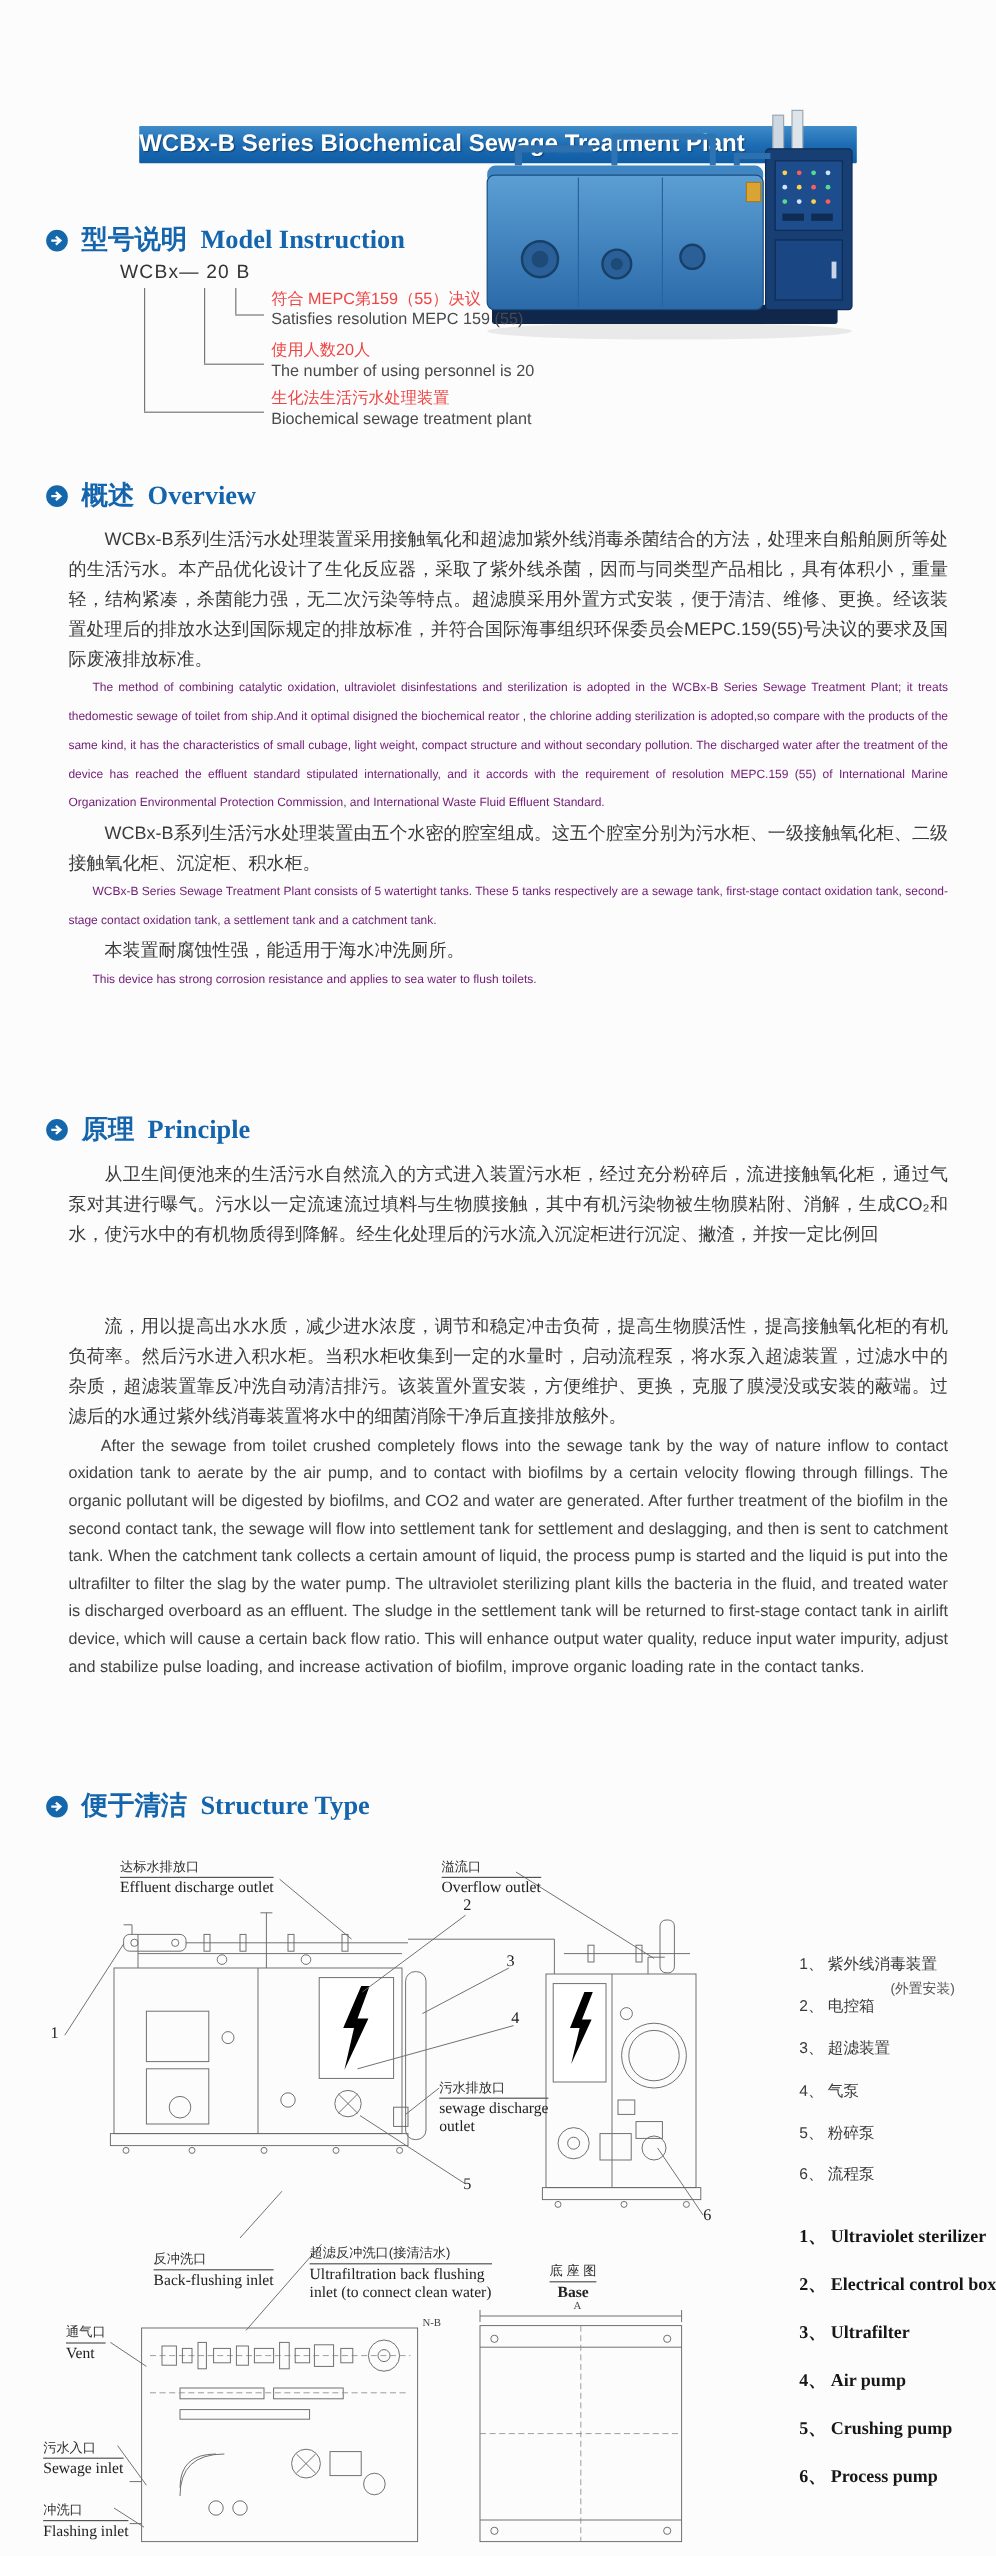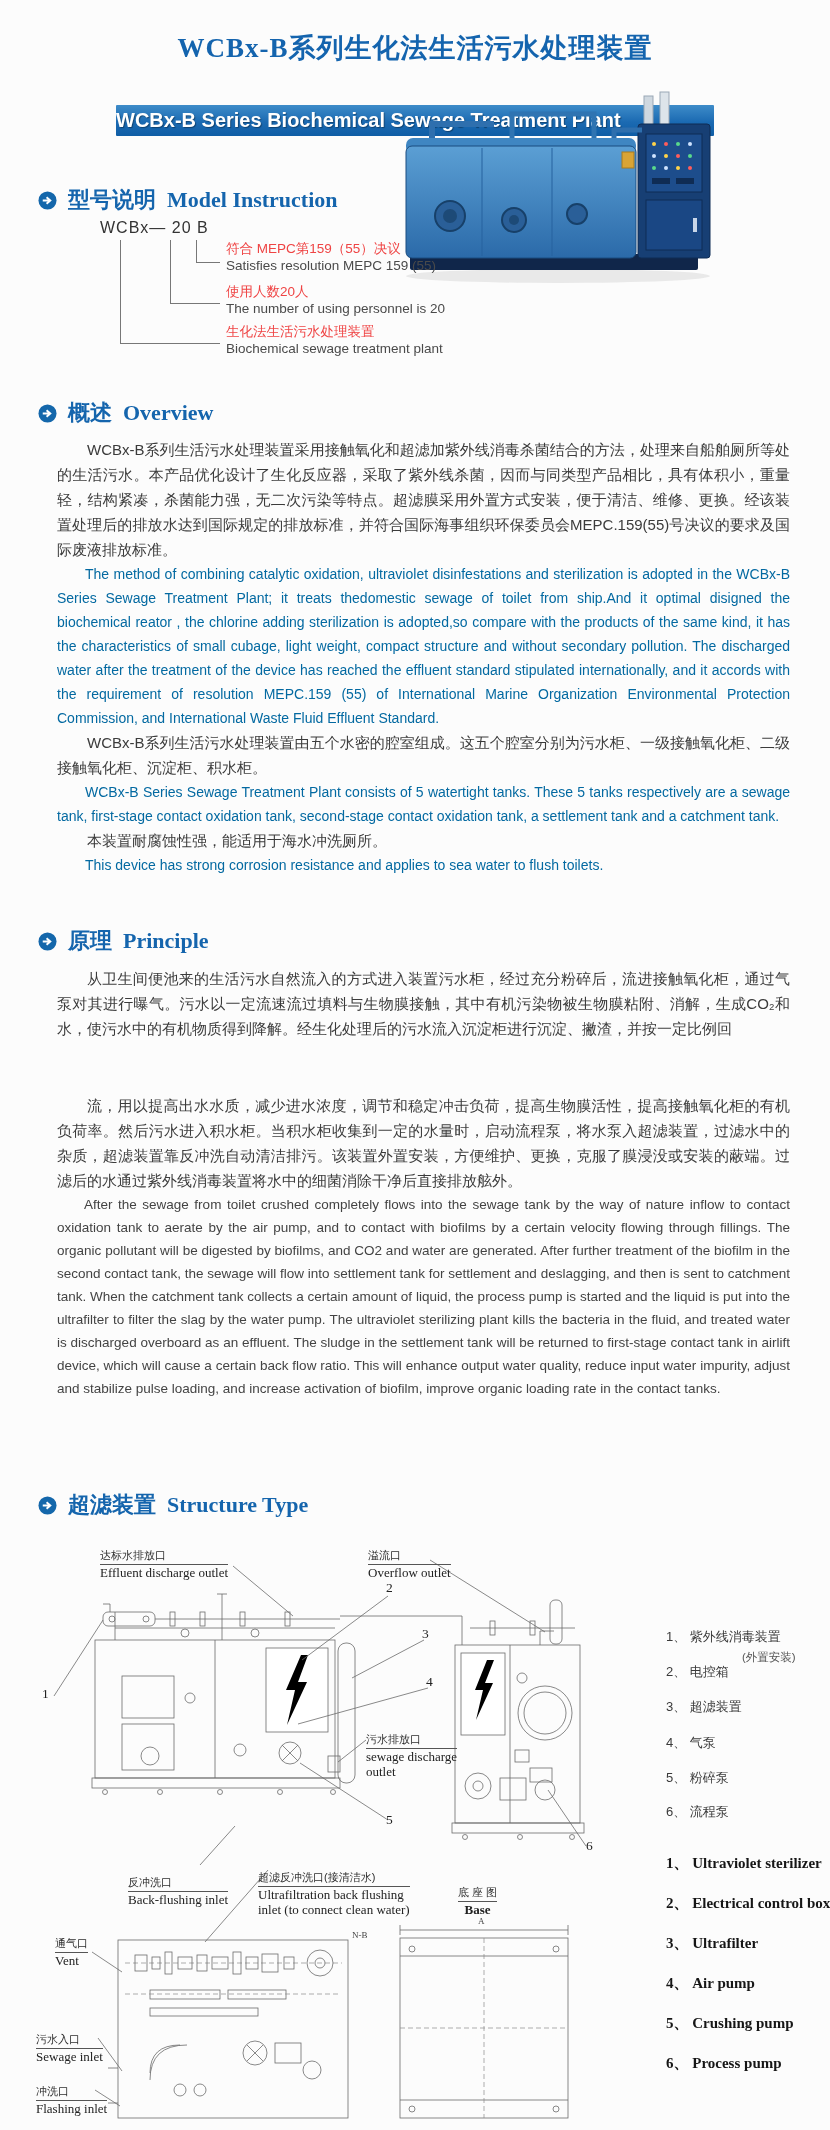--- a/index.html
+++ b/index.html
@@ -15,21 +15,21 @@
     text-shadow:1px 1px 1px rgba(0,0,0,.35);border-radius:1px;margin-top:35px;}
   
   .sec-head{display:flex;align-items:center;gap:11px;}
   .sec-head .cnp{font-weight:bold;font-size:22px;color:#1565ad;}
   .sec-head .enp{font-family:"Liberation Serif","DejaVu Serif",serif;font-weight:bold;font-size:22px;color:#1565ad;}
   .bullet{width:19px;height:19px;flex:0 0 19px;}
   
   .txt{color:#3b3b3b;text-align:justify;}
   .txt p{margin:0;text-indent:2em;}
   .cn-p{font-size:15px;line-height:25px;}
-  .en-p{font-size:14px;line-height:24px;color:#0369a1;}
+  .en-p{font-size:10px;line-height:24px;color:#701a75;}
   .en-p2{font-size:13.5px;line-height:23px;color:#434343;}
   
   .model-code{font-size:16px;color:#333;letter-spacing:1px;}
   .mline{border-left:1px solid #777;}
   .mhline{border-bottom:1px solid #777;}
   .anno-cn{font-size:13.5px;color:#ef4444;}
   .anno-en{font-size:13.5px;color:#4a4a4a;}
   
   .dlab-cn{font-size:11px;color:#2e2e2e;border-bottom:1px solid #555;padding-bottom:1px;white-space:nowrap;}
   .dlab-en{font-family:"Liberation Serif","DejaVu Serif",serif;font-size:13px;color:#222;white-space:nowrap;line-height:15px;}
@@ -41,21 +41,20 @@
   svg.lines{pointer-events:none;}
   .ln{stroke:#6b6b6b;stroke-width:0.8;fill:none;}
   .lnd{stroke:#8a8a8a;stroke-width:0.7;fill:none;stroke-dasharray:5 3;}
   .lfill{fill:#fff;stroke:#6b6b6b;stroke-width:0.8;}
 </style>
 </head>
 <body>
 
 <div class="page">
 
-  <div class="abs doc-title">WCBx-B系列生化法生活污水处理装置</div>
   <div class="abs banner">WCBx-B Series Biochemical Sewage Treatment Plant</div>
 
   <svg class="abs" style="left:392px;top:88px" width="332" height="200" viewBox="0 0 332 200">
     <defs>
       <linearGradient id="gB" x1="0" y1="0" x2="0" y2="1">
         <stop offset="0" stop-color="#5b9fd4"></stop>
           <stop offset="1" stop-color="#2b6aa9"></stop>
       </linearGradient>
     </defs>
     <ellipse cx="166" cy="188" rx="152" ry="7" fill="#e9e9e9"></ellipse>
@@ -152,21 +151,21 @@
     <p class="cn-p">流，用以提高出水水质，减少进水浓度，调节和稳定冲击负荷，提高生物膜活性，提高接触氧化柜的有机负荷率。然后污水进入积水柜。当积水柜收集到一定的水量时，启动流程泵，将水泵入超滤装置，过滤水中的杂质，超滤装置靠反冲洗自动清洁排污。该装置外置安装，方便维护、更换，克服了膜浸没或安装的蔽端。过滤后的水通过紫外线消毒装置将水中的细菌消除干净后直接排放舷外。</p>
     <p class="en-p2">After the sewage from toilet crushed completely flows into the sewage tank by the way of nature inflow to contact oxidation tank to aerate by the air pump, and to contact with biofilms by a certain velocity flowing through fillings. The organic pollutant will be digested by biofilms, and CO2 and water are generated. After further treatment of the biofilm in the second contact tank, the sewage will flow into settlement tank for settlement and deslagging, and then is sent to catchment tank. When the catchment tank collects a certain amount of liquid, the process pump is started and the liquid is put into the ultrafilter to filter the slag by the water pump. The ultraviolet sterilizing plant kills the bacteria in the fluid, and treated water is discharged overboard as an effluent. The sludge in the settlement tank will be returned to first-stage contact tank in airlift device, which will cause a certain back flow ratio. This will enhance output water quality, reduce input water impurity, adjust and stabilize pulse loading, and increase activation of biofilm, improve organic loading rate in the contact tanks.</p>
   </div>
 
   <div class="abs" style="left:0;top:1488px;width:830px;height:642px">
     <div class="abs sec-head" style="left:38px;top:2px">
       <svg class="bullet" viewBox="0 0 20 20">
         <circle cx="10" cy="10" r="9.5" fill="#1467ab"></circle>
         <path d="M5 10 h7 M9 6.5 l4 3.5 -4 3.5" stroke="#fff" stroke-width="2" fill="none"></path>
       </svg>
-      <span class="cnp">超滤装置</span>
+      <span class="cnp">便于清洁</span>
       <span class="enp">Structure Type</span>
     </div>
 
     <svg class="abs lines" style="left:0;top:40px" width="830" height="602" viewBox="0 0 830 602">
 
       <rect class="ln" x="103" y="84" width="52" height="14" rx="5"></rect>
       <circle class="ln" cx="112" cy="91" r="3"></circle>
         <circle class="ln" cx="146" cy="91" r="3"></circle>
       <path class="ln" d="M110,84 v-8 h-7"></path>
       <line class="ln" x1="155" y1="91" x2="340" y2="91"></line>

